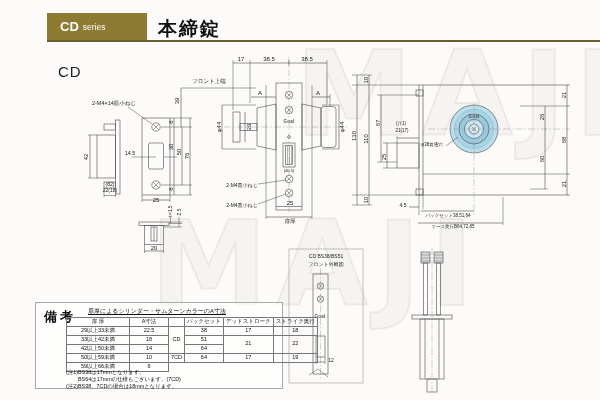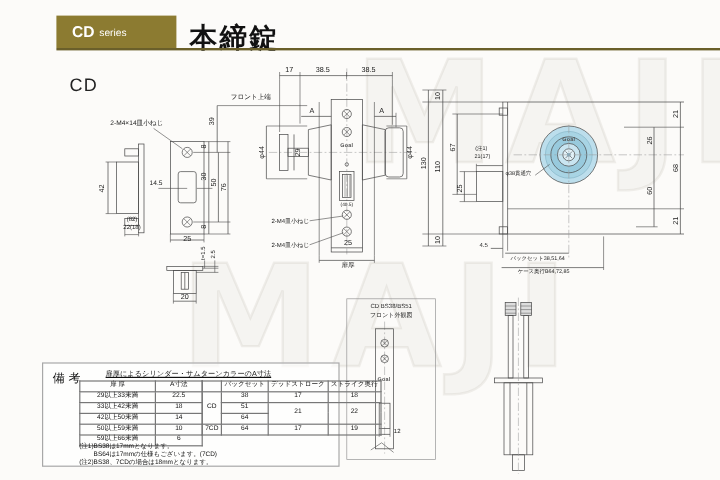--- a/index.html
+++ b/index.html
@@ -7,35 +7,35 @@
        font-family:"Liberation Sans",sans-serif;}
   
   .wm{position:absolute;font-size:118px;font-weight:bold;letter-spacing:9px;
       color:rgba(125,118,100,0.05);-webkit-text-stroke:2px rgba(125,118,100,0.10);
       font-family:"DejaVu Sans",sans-serif;pointer-events:none;}
   
   .badge{position:absolute;left:47px;top:13px;width:100px;height:27px;background:#8c7b31;
          color:#fff;display:flex;align-items:center;padding-left:13px;box-sizing:border-box;}
   .badge .cd{font-size:13px;font-weight:bold;margin-right:4px;}
   .badge .series{font-size:8.5px;}
-  .page-title{position:absolute;left:158px;top:16px;font-size:23px;font-weight:bold;color:#111;letter-spacing:2px;}
+  .page-title{position:absolute;left:158px;top:16px;font-size:19px;font-weight:bold;color:#111;letter-spacing:2px;}
   .header-rule{position:absolute;left:47px;top:40px;width:553px;height:1.5px;background:#6a5f2a;}
   .model{position:absolute;left:58px;top:63px;font-size:15px;color:#222;letter-spacing:1px;}
   
   svg{position:absolute;left:0;top:0;}
   .cl{stroke:#9a9a9a;stroke-width:0.45;stroke-dasharray:7 2 1.5 2;}
   
   .dim{position:absolute;transform:translate(-50%,-50%);font-size:6px;color:#222;white-space:nowrap;line-height:1;}
   .rot{transform:translate(-50%,-50%) rotate(-90deg);}
   .f4{font-size:4px;}.f45{font-size:4.5px;}.f5{font-size:5px;}.f55{font-size:5.5px;}
   .brand{color:#555;font-weight:bold;font-size:4.5px;letter-spacing:.2px;}
   
   .remarks{position:absolute;left:35px;top:302px;width:248px;height:87px;border:1px solid #a8a8a8;
            box-sizing:border-box;background:rgba(255,255,255,0.65);}
-  .remarks-label{position:absolute;left:8px;top:5px;font-size:10px;font-weight:normal;letter-spacing:3px;color:#111;}
+  .remarks-label{position:absolute;left:8px;top:5px;font-size:13px;font-weight:bold;letter-spacing:3px;color:#111;}
   .remarks-title{position:absolute;left:52px;top:4px;font-size:6px;color:#111;text-decoration:underline;}
   .t1{position:absolute;left:30px;top:14px;}
   .t2{position:absolute;left:132px;top:14px;}
   table{border-collapse:collapse;}
   th,td{border:0.5px solid #777;font-size:5.5px;font-weight:normal;text-align:center;
         padding:0 2px;line-height:1.45;color:#111;white-space:nowrap;}
   .remarks-notes{position:absolute;left:30px;top:66px;font-size:5.4px;line-height:1.3;color:#111;}
   .remarks-notes .indent{padding-left:12px;}
 </style>
 </head>

